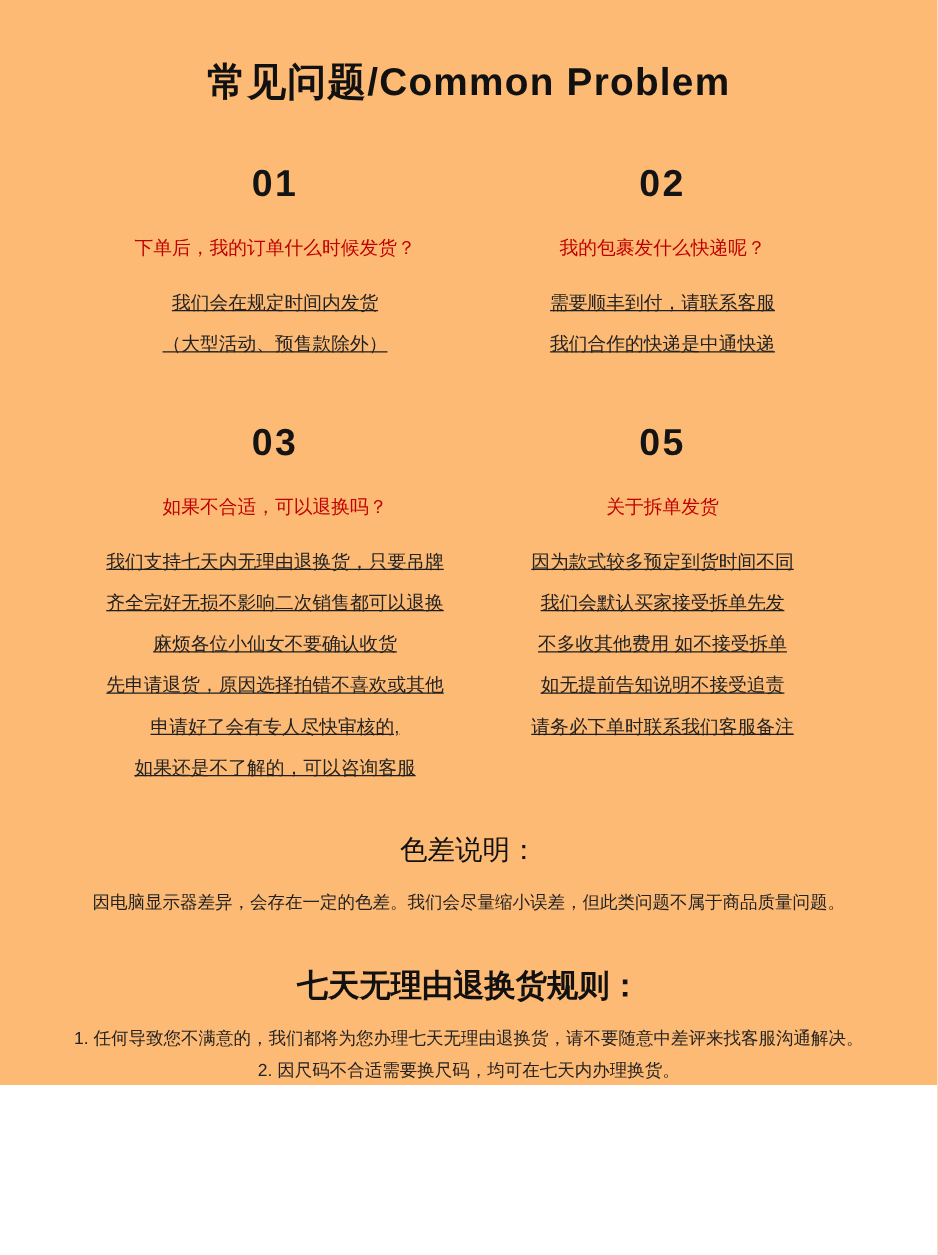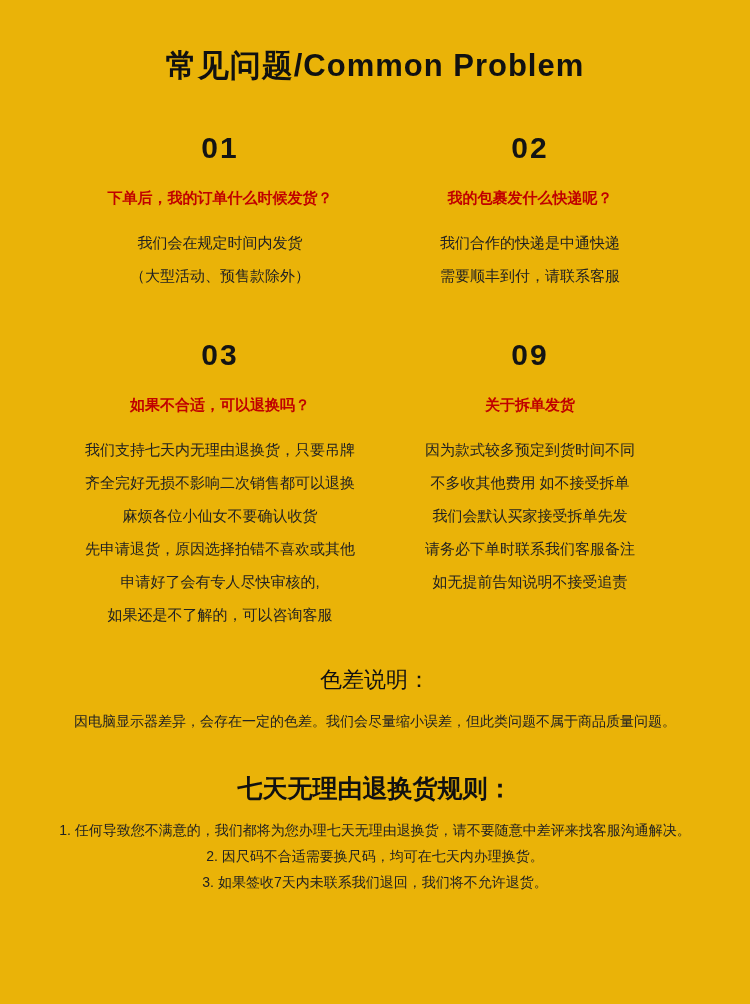--- a/index.html
+++ b/index.html
@@ -4,23 +4,23 @@
 <style>
   * { box-sizing: border-box; }
   html, body { margin: 0; padding: 0; background: #ffffff; }
   body {
     font-family: "Liberation Sans", "DejaVu Sans", sans-serif;
     color: #1f1f1f;
   }
   .page {
     position: relative;
     width: 750px;
-    height: 1004px;
+    height: 868px;
     margin: 0 auto;
-    background: #eab308;
+    background: #fdba74;
     overflow: hidden;
   }
   .main-title {
     padding-top: 24px;
     text-align: center;
     font-size: 31px;
     font-weight: 700;
     letter-spacing: 1px;
     color: #111111;
   }
@@ -35,24 +35,24 @@
   .faq-item { text-align: center; }
   .faq-number {
     font-size: 30px;
     font-weight: 600;
     letter-spacing: 2px;
     color: #141414;
   }
   .faq-question {
     margin-top: 24px;
     font-size: 15px;
-    font-weight: 700;
+    font-weight: 400;
     color: var(--accent-red, #c00000);
   }
-  .faq-answer { margin-top: 18px; }
+  .faq-answer { margin-top: 18px; text-decoration: underline; }
   .faq-line {
     font-size: 15px;
     line-height: 33px;
     color: #222222;
     white-space: nowrap;
   }
   .notes { margin-top: 34px; text-align: center; }
   .note { margin-top: 26px; }
   .note-title {
     margin: 0;
@@ -93,47 +93,47 @@
       <div class="faq-answer">
         <div class="faq-line">我们会在规定时间内发货</div>
         <div class="faq-line">（大型活动、预售款除外）</div>
       </div>
     </section>
 
     <section class="faq-item">
       <div class="faq-number">02</div>
       <div class="faq-question">我的包裹发什么快递呢？</div>
       <div class="faq-answer">
+        <div class="faq-line">需要顺丰到付，请联系客服</div>
         <div class="faq-line">我们合作的快递是中通快递</div>
-        <div class="faq-line">需要顺丰到付，请联系客服</div>
       </div>
     </section>
 
     <section class="faq-item">
       <div class="faq-number">03</div>
       <div class="faq-question">如果不合适，可以退换吗？</div>
       <div class="faq-answer">
         <div class="faq-line">我们支持七天内无理由退换货，只要吊牌</div>
         <div class="faq-line">齐全完好无损不影响二次销售都可以退换</div>
         <div class="faq-line">麻烦各位小仙女不要确认收货</div>
         <div class="faq-line">先申请退货，原因选择拍错不喜欢或其他</div>
         <div class="faq-line">申请好了会有专人尽快审核的,</div>
         <div class="faq-line">如果还是不了解的，可以咨询客服</div>
       </div>
     </section>
 
     <section class="faq-item">
-      <div class="faq-number">09</div>
+      <div class="faq-number">05</div>
       <div class="faq-question">关于拆单发货</div>
       <div class="faq-answer">
         <div class="faq-line">因为款式较多预定到货时间不同</div>
+        <div class="faq-line">我们会默认买家接受拆单先发</div>
         <div class="faq-line">不多收其他费用 如不接受拆单</div>
-        <div class="faq-line">我们会默认买家接受拆单先发</div>
+        <div class="faq-line">如无提前告知说明不接受追责</div>
         <div class="faq-line">请务必下单时联系我们客服备注</div>
-        <div class="faq-line">如无提前告知说明不接受追责</div>
       </div>
     </section>
 
   </div>
 
   <div class="notes">
 
     <section class="note">
       <h2 class="note-title">色差说明：</h2>
       <div class="note-body">

